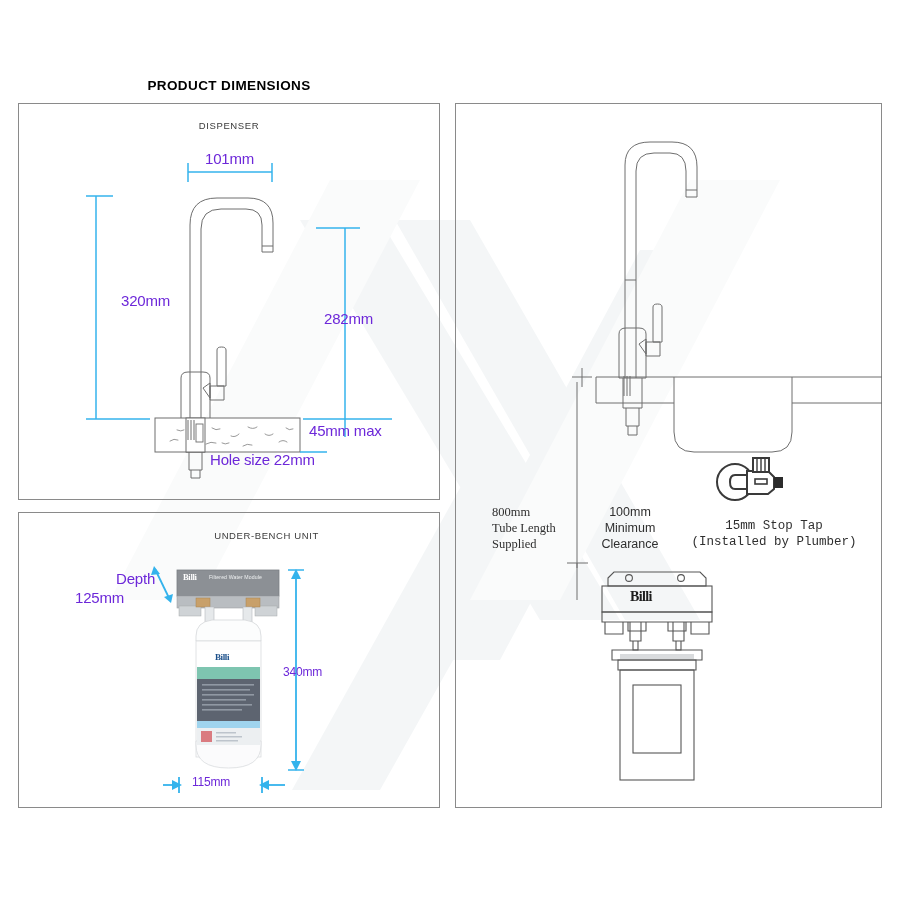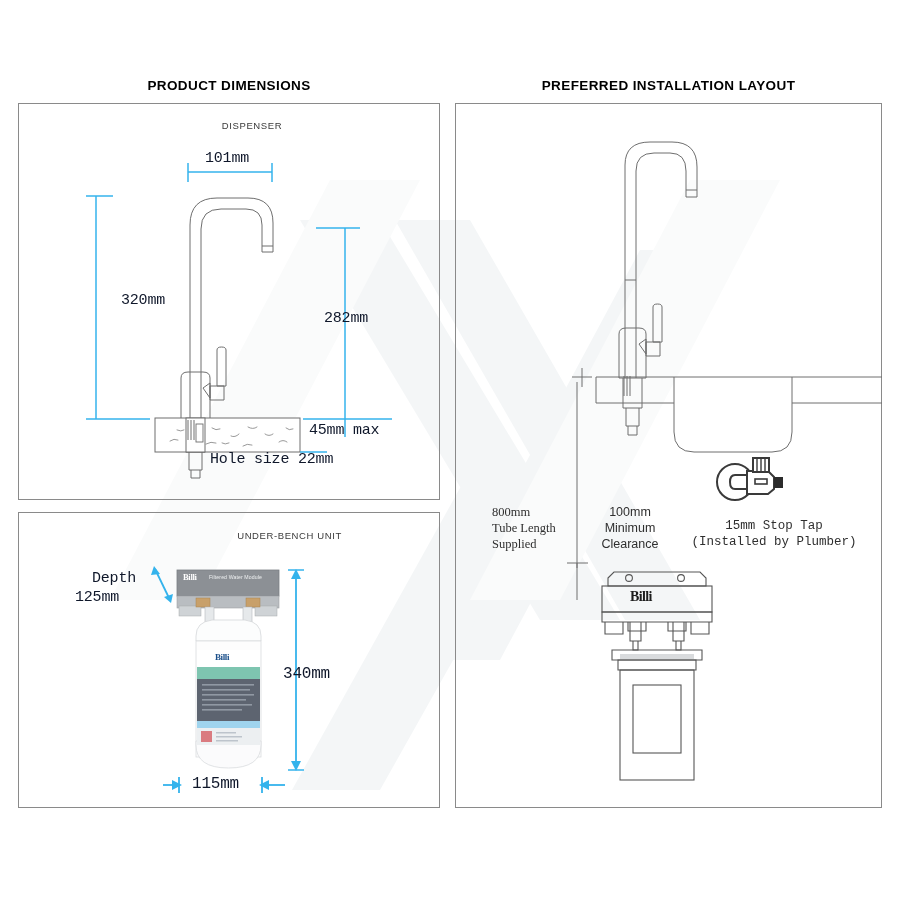--- a/index.html
+++ b/index.html
@@ -26,35 +26,35 @@
     position:absolute;z-index:3;
     font-size:13.5px;font-weight:bold;color:#000000;
     letter-spacing:0.4px;text-align:center;white-space:nowrap;
   }
   #title-product{left:18px;top:78px;width:422px;}
   #title-install{left:455px;top:78px;width:427px;}
 
   .sub-title{
     position:absolute;z-index:3;
     font-size:9.5px;color:#3a3a3a;letter-spacing:0.6px;
-    text-align:center;white-space:nowrap;padding-left:23px;
+    text-align:center;white-space:nowrap;
   }
   #label-dispenser{left:18px;top:120px;width:422px;}
   #label-underbench{left:18px;top:530px;width:497px;}
 
   
   .dim{
     position:absolute;z-index:6;
-    color:#0f172a;
+    color:#6d28d9;
     font-size:15px;
-    font-family:Liberation Mono, monospace;
+    font-family:Liberation Sans, sans-serif;
     white-space:nowrap;
     letter-spacing:-0.2px;
   }
-  .dim.lg{font-size:16px;}
+  .dim.lg{font-size:12px;}
 
   
   .note{
     position:absolute;z-index:6;
     color:#2f2f2f;font-size:12.5px;line-height:16px;
     white-space:pre-line;
   }
   .note.center{text-align:center;}
 
   
@@ -83,21 +83,20 @@
       <polygon points="330,180 420,180 200,600 110,600"></polygon>
       <polygon points="690,180 780,180 560,600 470,600"></polygon>
     </g>
   </svg>
 
   <div class="panel" id="panel-dimensions"></div>
   <div class="panel" id="panel-underbench"></div>
   <div class="panel" id="panel-install"></div>
 
   <div class="panel-title" id="title-product">PRODUCT DIMENSIONS</div>
-  <div class="panel-title" id="title-install">PREFERRED INSTALLATION LAYOUT</div>
 
   <div class="sub-title" id="label-dispenser">DISPENSER</div>
   <div class="sub-title" id="label-underbench">UNDER-BENCH UNIT</div>
 
   <svg class="layer" viewBox="0 0 900 900">
 
     <g>
 
       <path class="ln" d="M190,420 L190,225 Q190,198 217,198 L248,198 Q273,198 273,223 L273,246"></path>
 
@@ -307,21 +306,21 @@
   <div class="dim" style="left:205px;top:150px;">101mm</div>
 
   <div class="dim" style="left:78px;top:292px;margin-left:43px;">320mm</div>
 
   <div class="dim" style="left:324px;top:310px;">282mm</div>
 
   <div class="dim" style="left:309px;top:422px;">45mm max</div>
 
   <div class="dim" style="left:210px;top:451px;">Hole size 22mm</div>
 
-  <div class="dim" style="left:92px;top:570px;text-align:right;">Depth</div>
+  <div class="dim" style="left:116px;top:570px;text-align:right;">Depth</div>
   <div class="dim" style="left:75px;top:589px;">125mm</div>
 
   <div class="dim lg" style="left:283px;top:665px;">340mm</div>
 
   <div class="dim lg" style="left:192px;top:775px;">115mm</div>
 
   <div style="position:absolute;left:183px;top:572px;z-index:7;font-size:8.5px;font-weight:bold;color:#ffffff;font-family:'Liberation Serif',serif;letter-spacing:-0.3px;">Billi</div>
   <div style="position:absolute;left:209px;top:574px;z-index:7;font-size:5.2px;color:#eef0f1;letter-spacing:0.1px;white-space:nowrap;">Filtered Water Module</div>
   <div style="position:absolute;left:215px;top:652px;z-index:7;font-size:9px;font-weight:bold;color:#1b4f8a;font-family:'Liberation Serif',serif;letter-spacing:-0.4px;">Billi</div>
 

